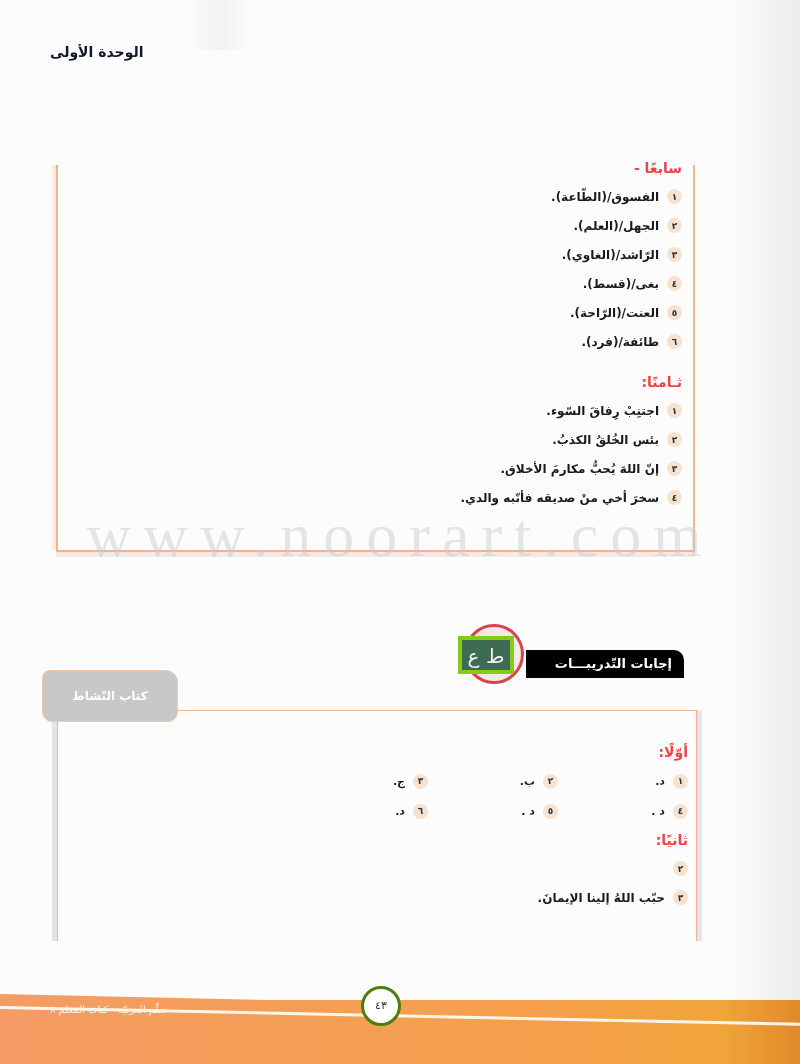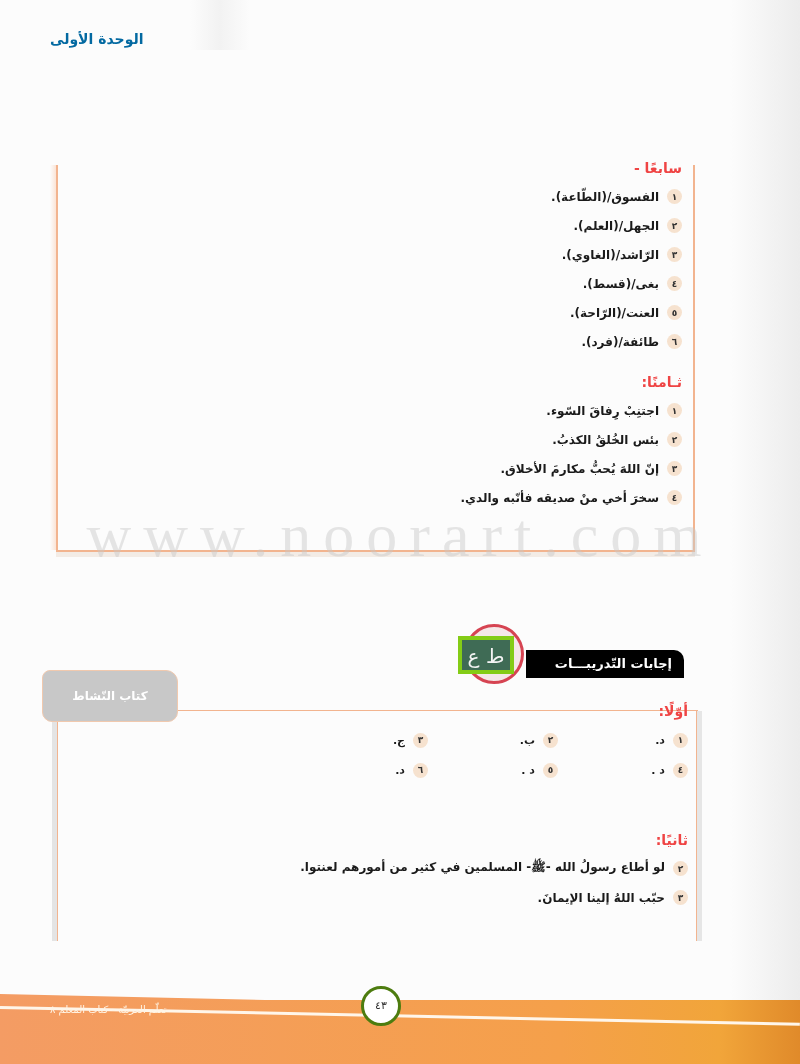--- a/index.html
+++ b/index.html
@@ -10,22 +10,22 @@
   }
   .right-shade {
     position:absolute; right:0; top:0; width:70px; height:1064px;
     background:linear-gradient(to right, rgba(240,240,240,0), #ececec);
   }
   .top-shade {
     position:absolute; left:190px; top:0; width:60px; height:50px;
     background:linear-gradient(to right, rgba(245,245,245,0), #f2f2f2, rgba(245,245,245,0));
   }
   .unit-title {
-    position:absolute; left:50px; top:31px; direction:rtl;
-    font-size:14px; font-weight:bold; color:#0369a1;
+    position:absolute; left:50px; top:44px; direction:rtl;
+    font-size:14px; font-weight:bold; color:#0f172a;
   }
   
   .box1 {
     position:absolute; left:56px; top:165px; width:635px; height:385px;
     border-left:2px solid #f2b48f; border-right:2px solid #f2b48f; border-bottom:2px solid #f2b48f;
     box-shadow:0 5px 0 #f3ece6;
   }
   .box1::before {
     content:""; position:absolute; left:-8px; top:0; width:6px; height:100%;
     background:linear-gradient(to right, rgba(250,220,200,0), #fbe4d6);
@@ -175,21 +175,21 @@
 
 <div class="train-header">إجابات التّدريبـــات</div>
 <div class="board">
   <div class="board-circle"></div>
   <div class="board-rect">ط ع</div>
 </div>
 
 <div class="box2"></div>
 <div class="act-tab">كتاب النّشاط</div>
 
-<div class="section" style="top:703px; right:112px;">
+<div class="section" style="top:744px; right:112px;">
   <div class="sec-head">أوّلًا:</div>
   <div class="grid-row">
     <div class="grid-cell" style="width:130px;">
         <span class="num">١</span>
         <span>د.</span>
       </div>
     <div class="grid-cell" style="width:130px;">
         <span class="num">٢</span>
         <span>ب.</span>
       </div>
@@ -211,21 +211,20 @@
         <span class="num">٦</span>
         <span>د.</span>
       </div>
   </div>
 </div>
 
 <div class="section" style="top:832px; right:112px;">
   <div class="sec-head">ثانيًا:</div>
   <div class="item">
       <span class="num">٢</span>
-      <span>لو أطاع رسولُ الله -ﷺ- المسلمين في كثير من أمورهم لعنتوا.</span>
     </div>
   <div class="item">
       <span class="num">٣</span>
       <span>حبّب اللهُ إلينا الإيمانَ.</span>
     </div>
 </div>
 
 <div class="footer-stripe"></div>
 <div class="footer"></div>
 <div class="footer-line"></div>

